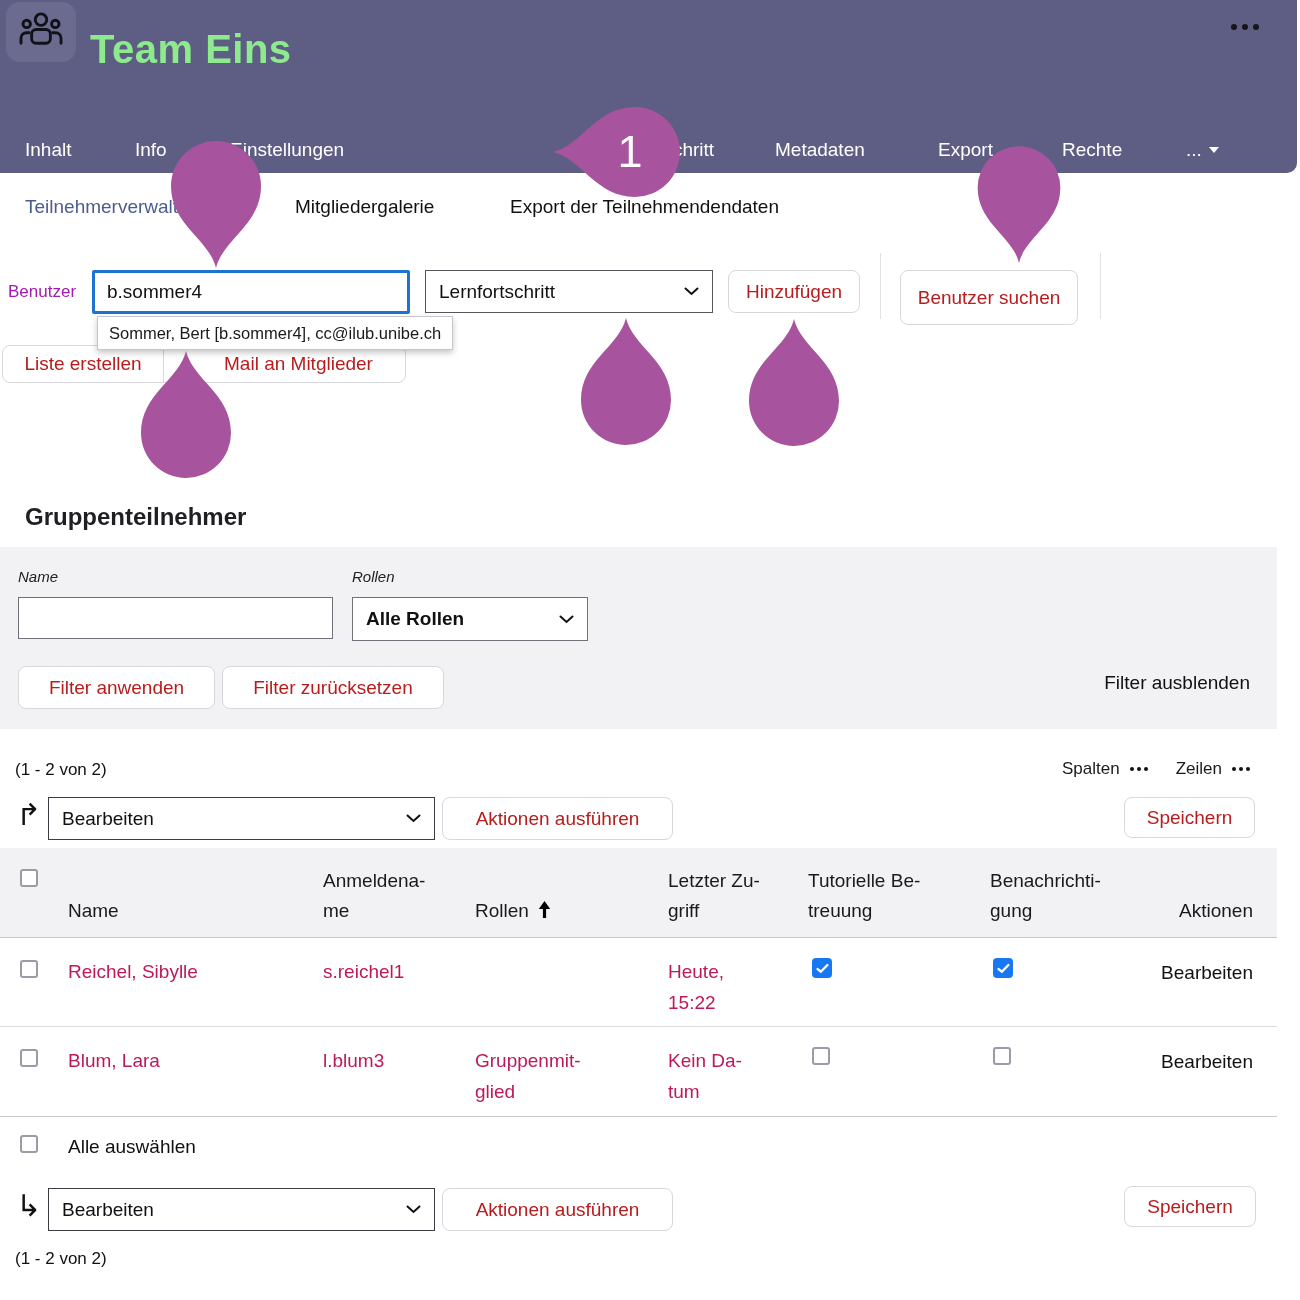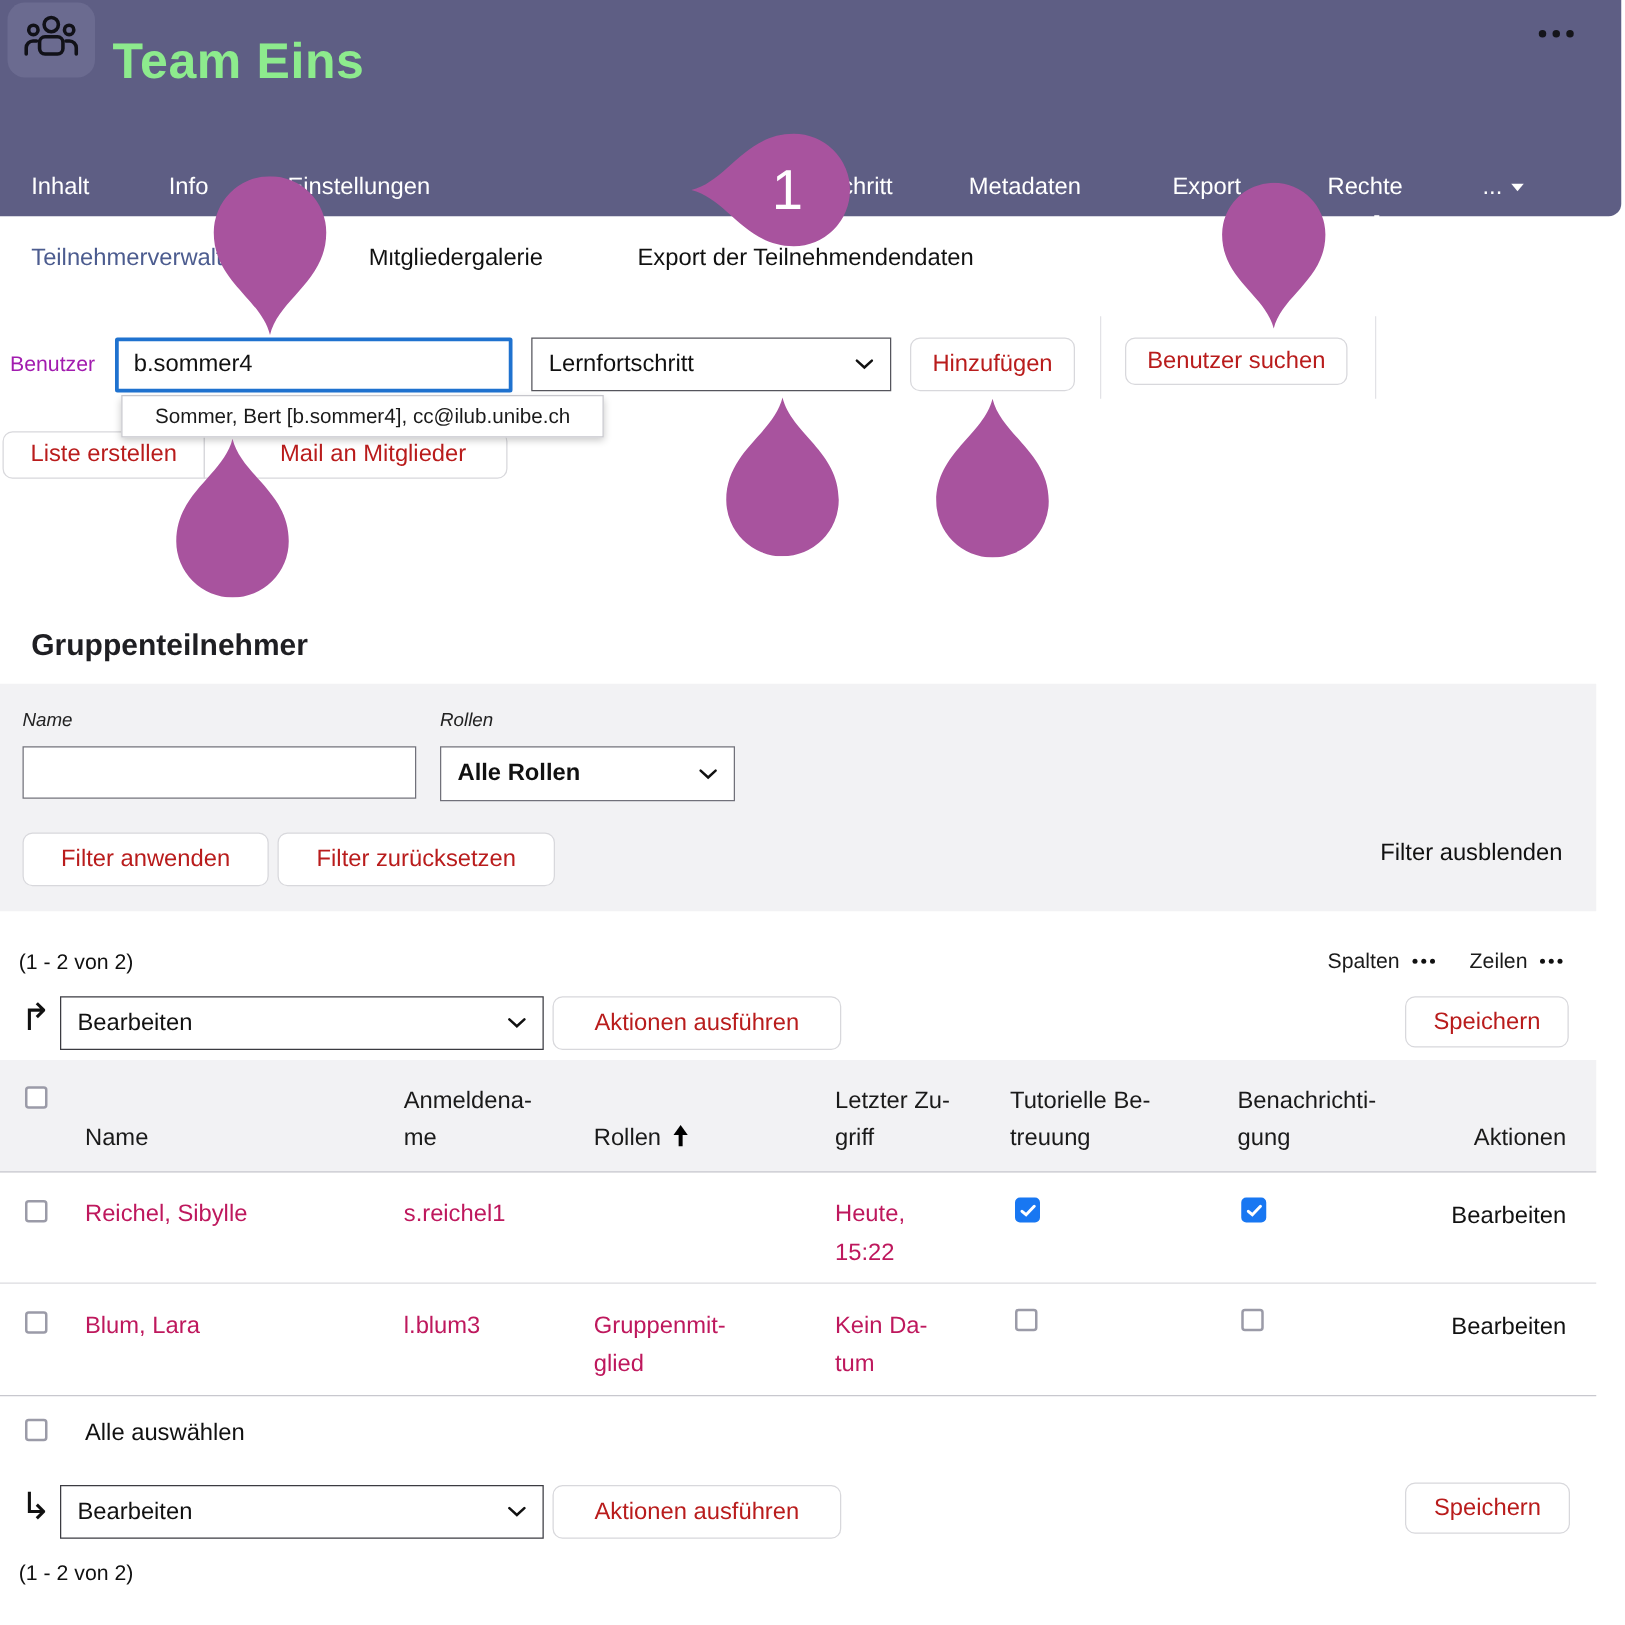--- a/index.html
+++ b/index.html
@@ -26,30 +26,30 @@
 
   
   .subtab{top:196px;font-size:19px;color:#111;white-space:nowrap;cursor:pointer;}
   .subtab.active{color:#4c5c8f;}
 
   
   .formlabel{font-size:17px;color:#a21caf;}
   #userInput{left:92px;top:270px;width:288px;height:38px;border:3px solid #1f72cf;border-radius:2px;
     font-size:19px;font-family:"Liberation Sans",sans-serif;padding:0 12px;color:#111;outline:none;}
   #suggestion{left:97px;top:316px;height:32px;background:#fff;border:1px solid #c6c6cc;
-    box-shadow:0 3px 6px rgba(0,0,0,.22);display:flex;align-items:center;padding:0 26px;
+    box-shadow:0 3px 6px rgba(0,0,0,.22);display:flex;align-items:center;padding:0 11px;
     font-size:16.5px;white-space:nowrap;z-index:5;}
   .fselect{background:#fff;display:flex;align-items:center;justify-content:space-between;
     padding:0 13px;font-size:19px;color:#111;box-sizing:border-box;cursor:pointer;}
   .fselect svg{flex:0 0 auto;}
   #roleSelect{left:425px;top:270px;width:288px;height:43px;border:1px solid #55555c;}
   .btn{background:#fff;border:1px solid #d8d8dc;border-radius:8px;display:flex;align-items:center;
     justify-content:center;font-size:19px;color:#b91c1c;box-sizing:border-box;cursor:pointer;white-space:nowrap;}
   #btnAdd{left:728px;top:270px;width:132px;height:43px;}
-  #btnSearch{left:900px;top:270px;width:178px;height:38px;}
+  #btnSearch{left:900px;top:270px;width:178px;height:55px;}
   .vdiv{top:253px;width:1px;height:66px;background:#e2e2e6;}
   #btnListe{left:2px;top:345px;width:162px;height:38px;border-radius:8px 0 0 8px;}
   #btnMail{left:163px;top:345px;width:243px;height:38px;border-radius:0 8px 8px 0;padding-left:28px;}
 
   
   .pin{z-index:20;pointer-events:none;}
   .pin path{fill:#a8539e;}
   .pin .lbl{position:absolute;color:#fff;font-size:45px;line-height:1;width:100%;text-align:center;}
   .pin-up .lbl{top:60px;}
   .pin-down .lbl{top:21px;}

